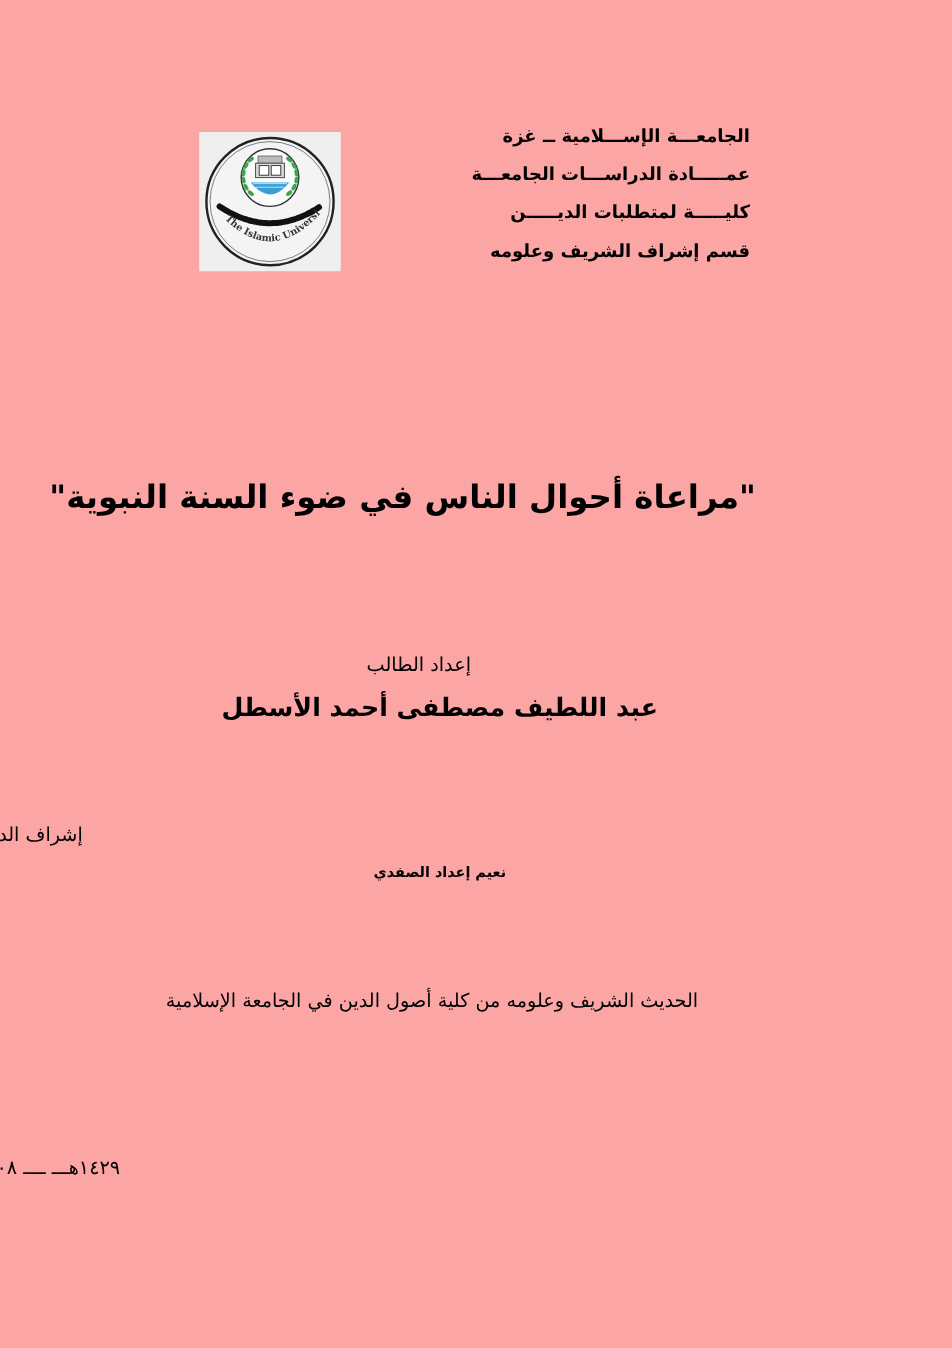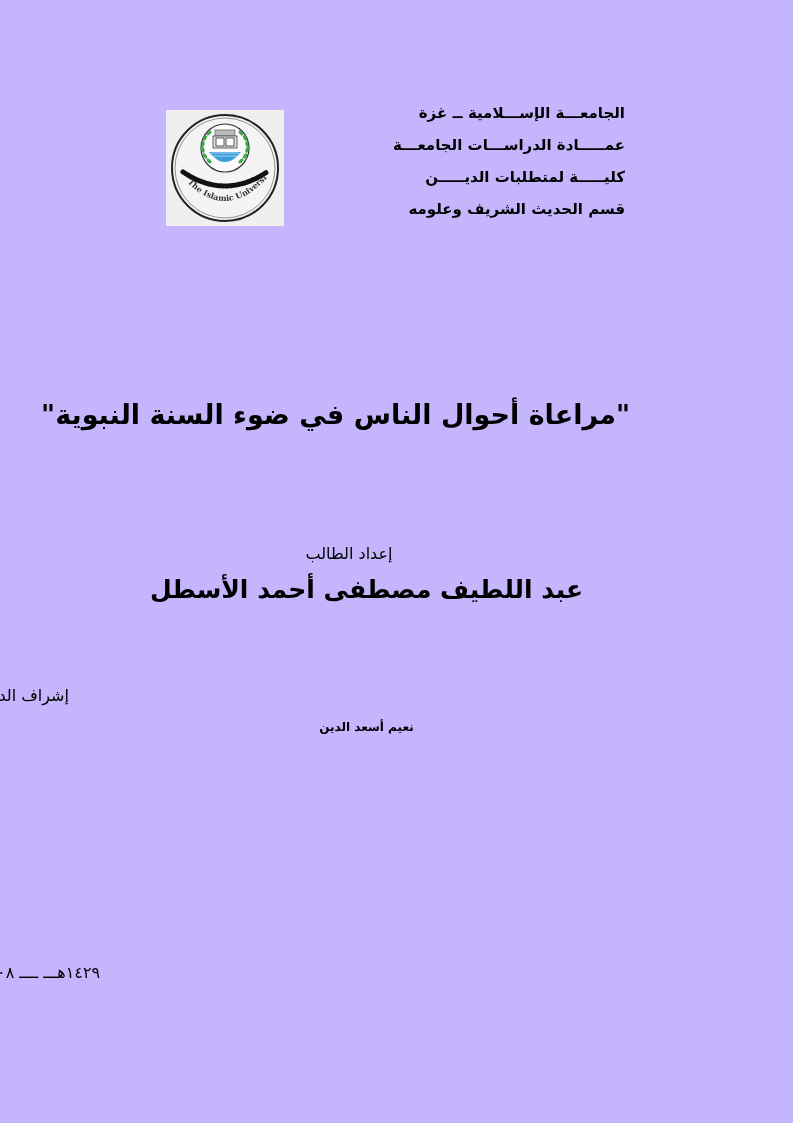--- a/index.html
+++ b/index.html
@@ -13,21 +13,21 @@
       position: relative;
       overflow: hidden;
       font-family: "DejaVu Sans", "Liberation Sans", sans-serif;
       color: #000;
     }
     .page {
       position: absolute;
       left: 0; top: 0;
       width: 793px;
       height: 1123px;
-      background: #c4b5fd;
+      background: #fca5a5;
     }
     .rtl { direction: rtl; unicode-bidi: embed; }
 
     
     .header-block {
       position: absolute;
       right: 168px;
       top: 97px;
       width: 260px;
       text-align: right;
@@ -80,21 +80,21 @@
     }
     .prepared-label span, .student-name span, .supervisor-label span, .supervisor-name span, .submission span, .date span {
       display: inline-block;
     }
     .student-name {
       position: absolute;
       left: 0; width: 793px;
       top: 574px;
       text-align: center;
       font-weight: bold;
-      font-size: 25px;
+      font-size: 21px;
       line-height: 32px;
     }
 
     
     .supervisor-label {
       position: absolute;
       left: 0; width: 793px;
       top: 684px;
       text-align: left;
       font-size: 16px;
@@ -137,21 +137,21 @@
   </style>
 </head>
 <body>
 
 <div class="page">
 
   <div class="header-block rtl">
     <div class="header-line">الجامعـــة الإســـلامية ــ غزة</div>
     <div class="header-line">عمـــــادة الدراســـات الجامعـــة</div>
     <div class="header-line">كليـــــة لمتطلبات الديـــــن</div>
-    <div class="header-line">قسم الحديث الشريف وعلومه</div>
+    <div class="header-line">قسم إشراف الشريف وعلومه</div>
   </div>
 
   <div class="logo">
     <svg width="112" height="112" viewBox="0 0 112 112">
 
       <circle cx="56" cy="56" r="53" fill="#f4f4f4" stroke="#222" stroke-width="2"></circle>
       <circle cx="56" cy="56" r="50" fill="none" stroke="#777" stroke-width="0.8"></circle>
 
       <circle cx="56" cy="36" r="24" fill="#fafafa" stroke="#333" stroke-width="1.2"></circle>
 
@@ -196,23 +196,24 @@
     <span class="shift rtl">إعداد الطالب</span>
   </div>
   <div class="student-name">
     <span class="shift rtl">عبد اللطيف مصطفى أحمد الأسطل</span>
   </div>
 
   <div class="supervisor-label">
     <span class="shift rtl">إشراف الدكتور</span>
   </div>
   <div class="supervisor-name">
-    <span class="shift rtl">نعيم أسعد الدين</span>
+    <span class="shift rtl">نعيم إعداد الصفدي</span>
   </div>
 
   <div class="submission rtl">
+    <span class="line">الحديث الشريف وعلومه من كلية أصول الدين في الجامعة الإسلامية</span>
   </div>
 
   <div class="date">
     <span class="shift rtl">١٤٢٩هـــ ــــ ٢٠٠٨م</span>
   </div>
 
 </div>
 
 </body></html>

